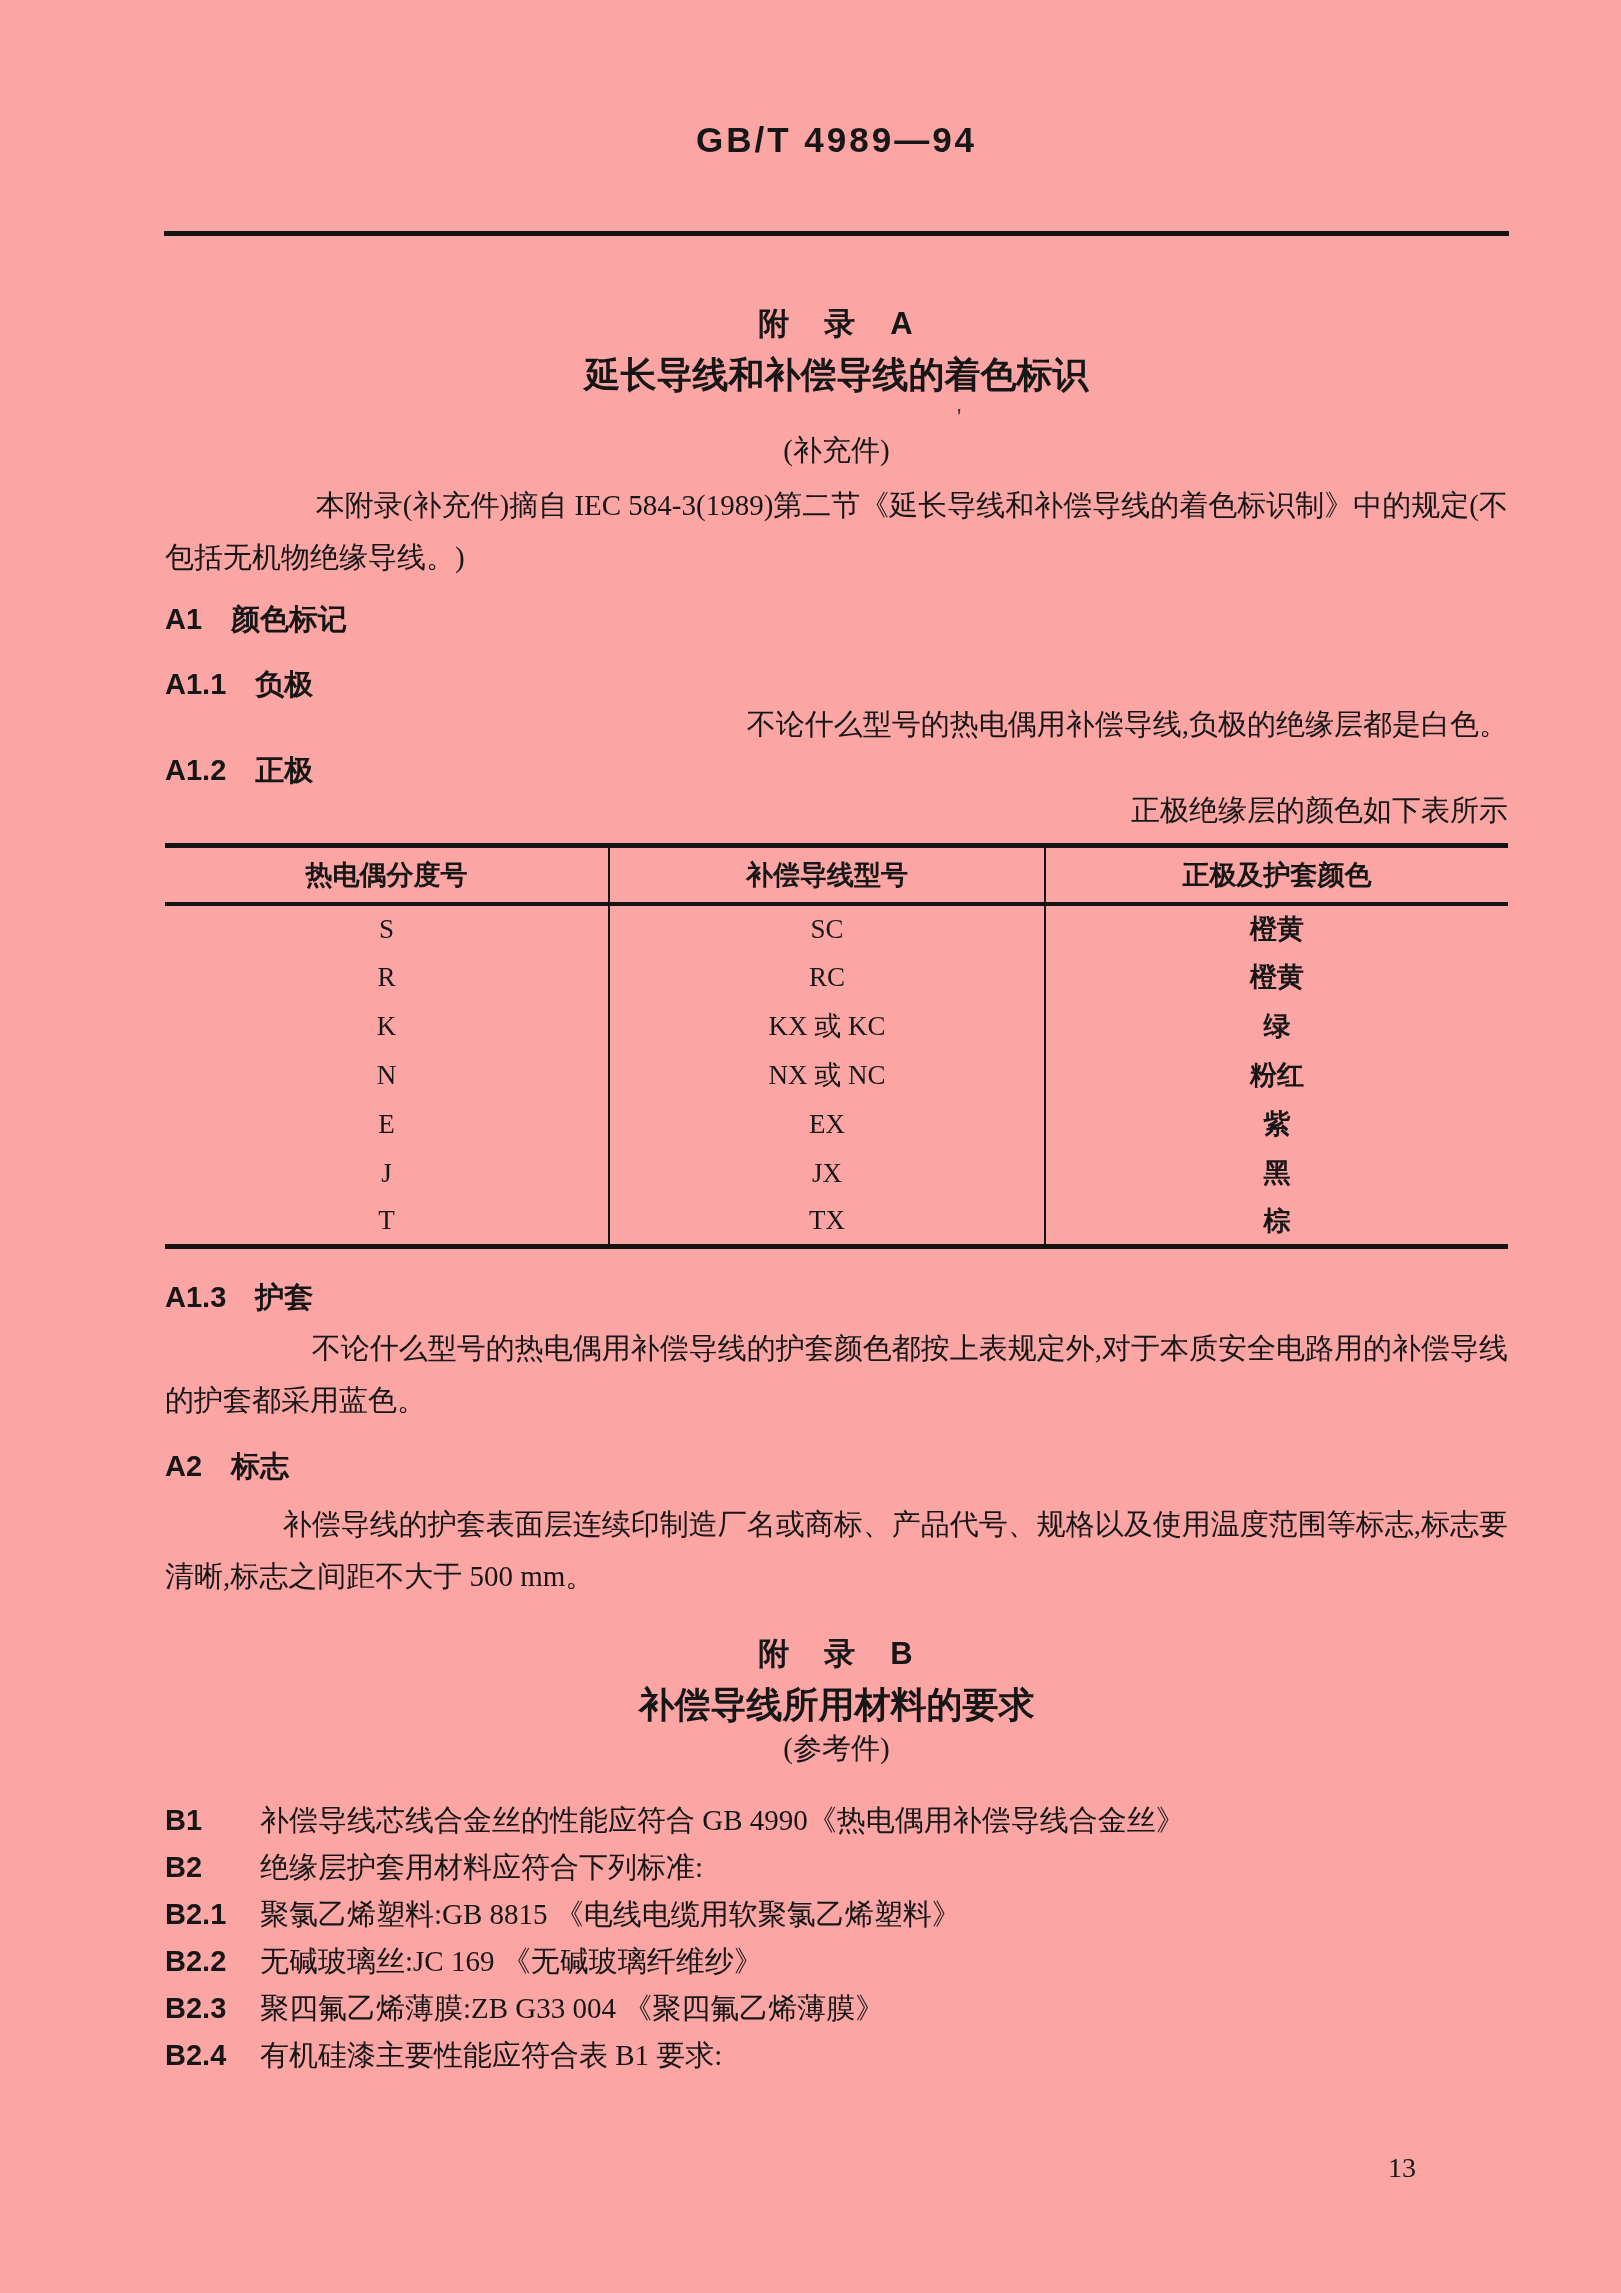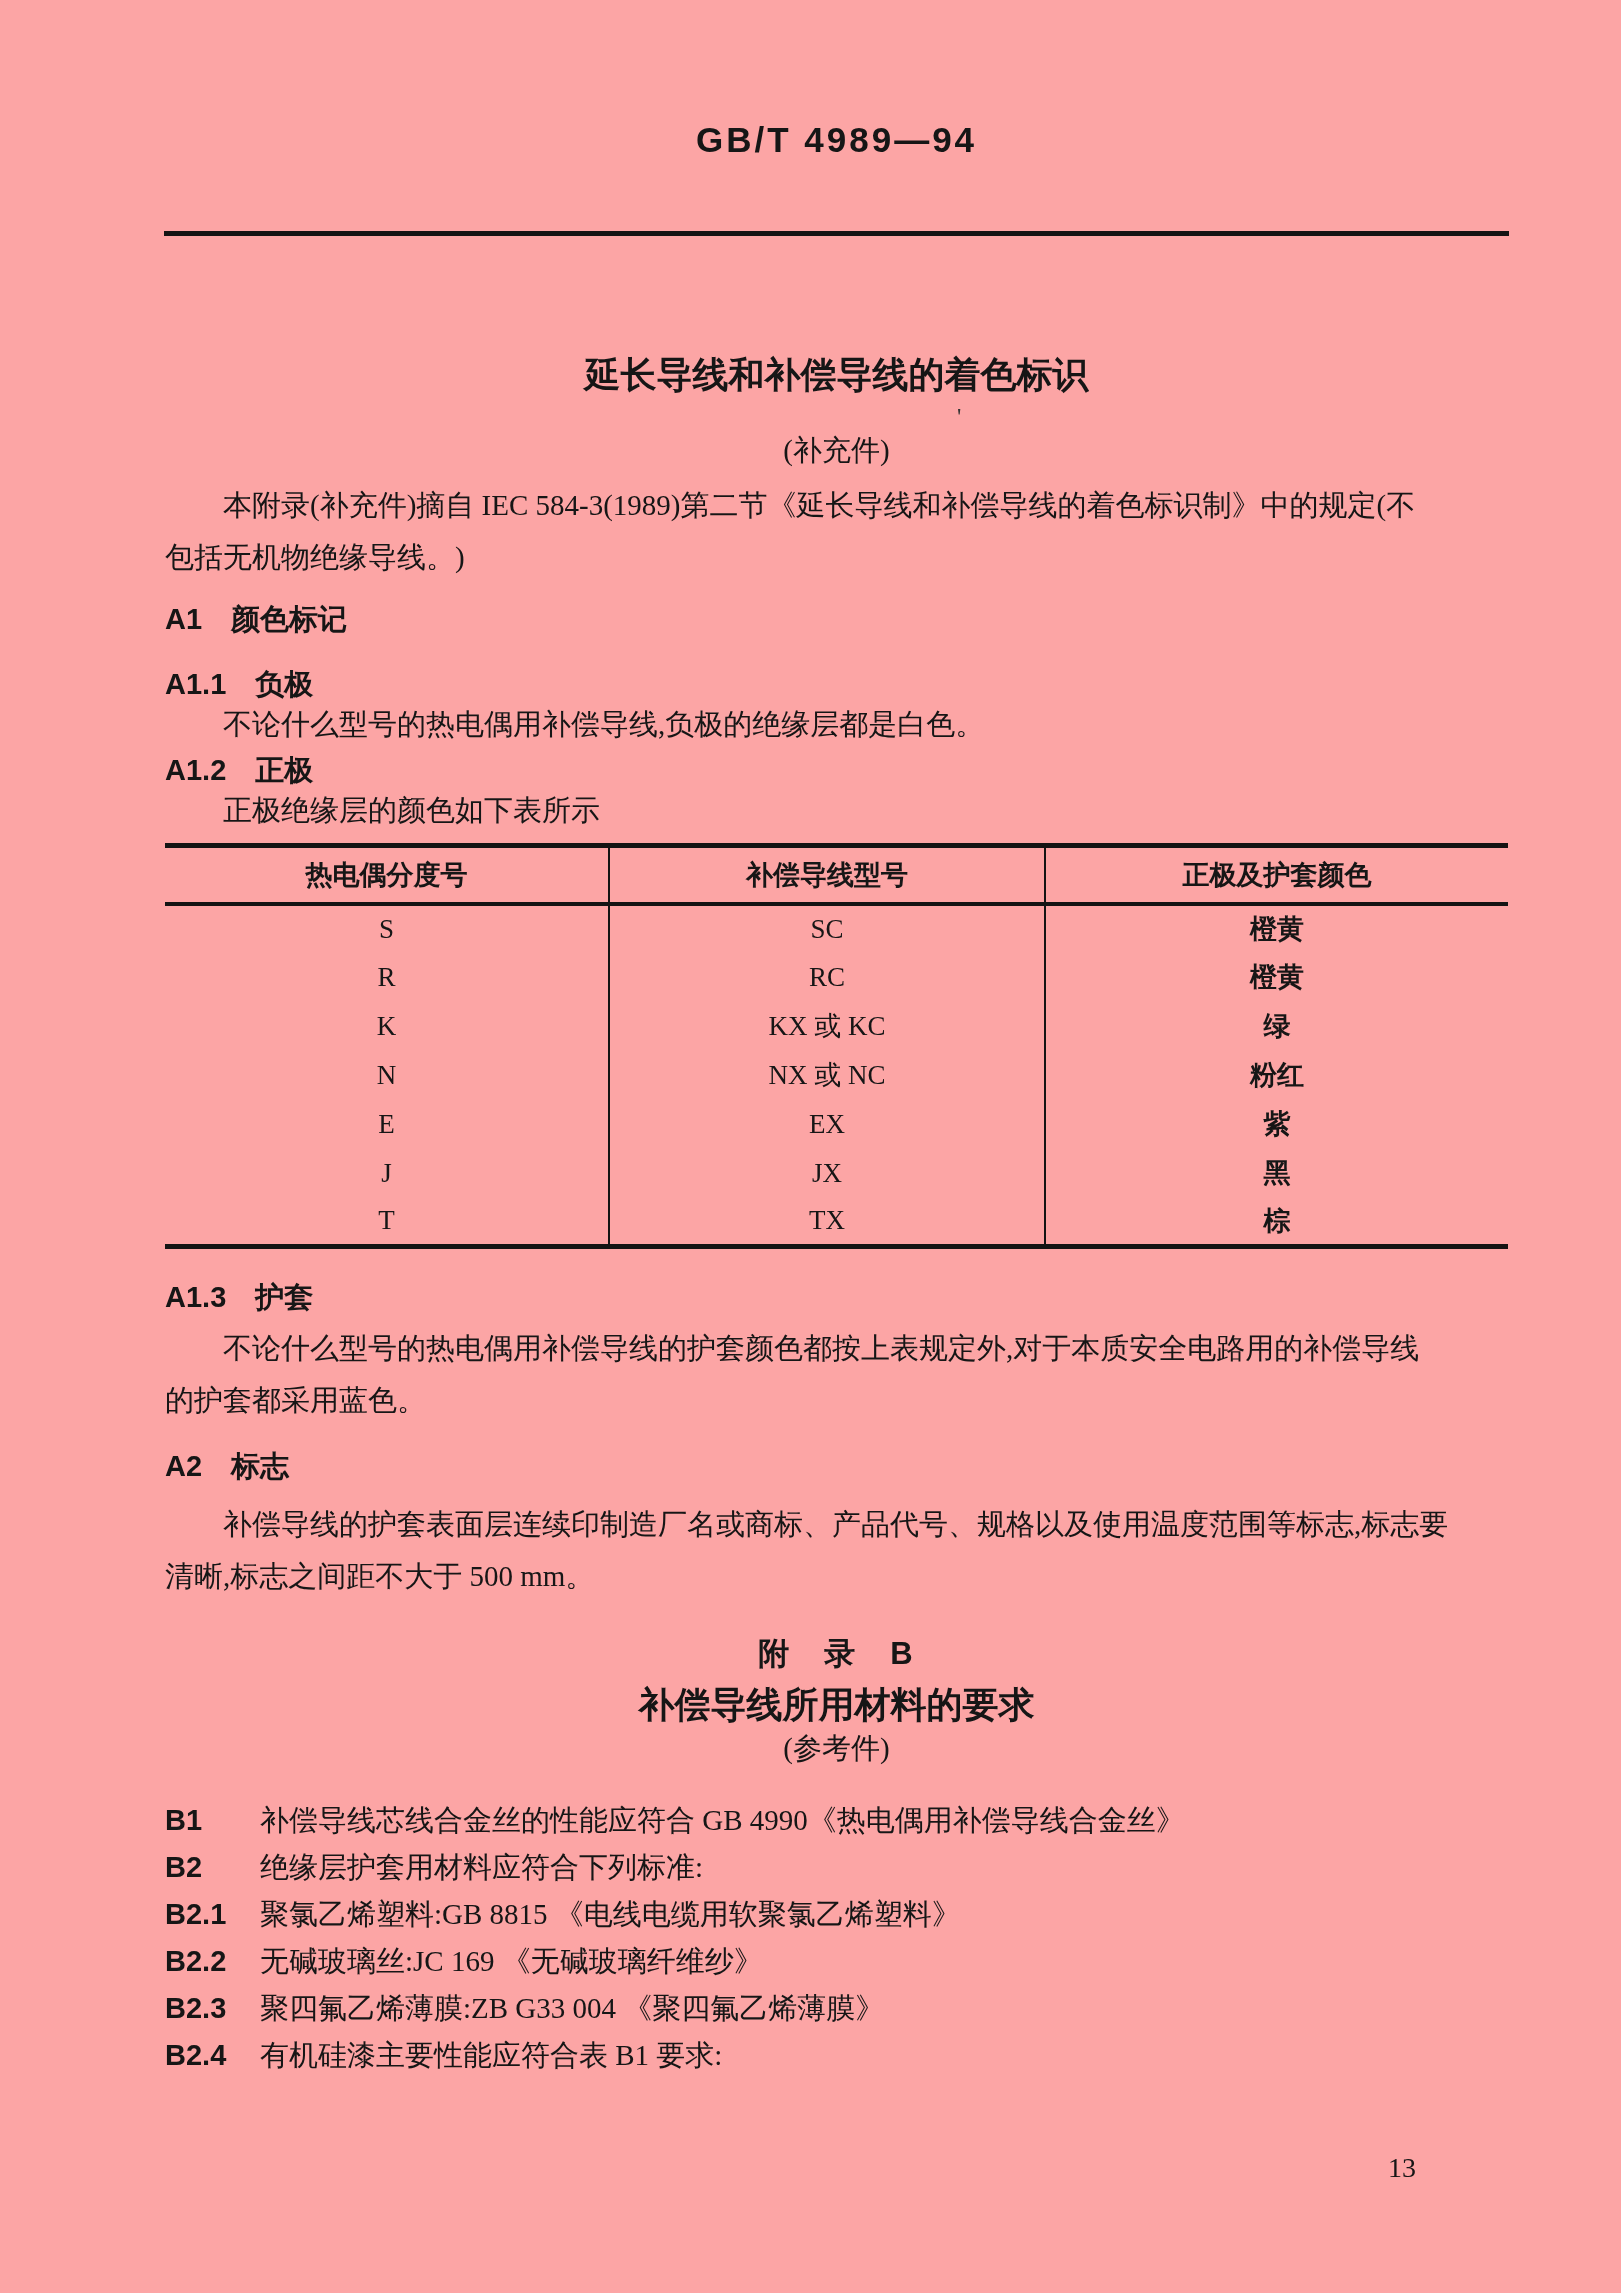--- a/index.html
+++ b/index.html
@@ -34,21 +34,21 @@
     letter-spacing:2px;
   }
   .appx-title {
     font-family:"Liberation Sans", sans-serif;
     font-weight:bold;
     font-size:36px;
   }
   .appx-subtitle { font-size:29px; }
 
   .body-text { font-size:29px; line-height:52px; left:165px; width:1343px; }
-  .indent { text-indent:58px; }
+  .indent { text-indent:58px;text-align:right; }
 
   .sec-heading {
     left:165px;
     font-family:"Liberation Sans", sans-serif;
     font-weight:bold;
     font-size:29px;
     white-space:pre;
   }
 
   .ztable {
@@ -88,20 +88,21 @@
   .page-number { top:2142px; left:1388px; font-size:28px;margin-top:10px; }
 </style>
 </head>
 <body>
 
 <div class="page">
 
   <div class="abs centered doc-code">GB/T 4989—94</div>
   <div class="abs top-rule"></div>
 
+  <div class="abs centered appx-heading" style="top:303px;">附　录　A</div>
   <div class="abs centered appx-title" style="top:351px;">延长导线和补偿导线的着色标识</div>
   <div class="abs centered appx-subtitle" style="top:399px;margin-top:32px;">(补充件)</div>
   <span class="abs stray-mark" style="top:403px; left:957px;">'</span>
 
   <div class="abs body-text" style="top:479px;">
     <div class="indent">本附录(补充件)摘自 IEC 584-3(1989)第二节《延长导线和补偿导线的着色标识制》中的规定(不</div>
     <div>包括无机物绝缘导线。)</div>
   </div>
 
   <div class="abs sec-heading" style="top:600px;">A1　颜色标记</div>

